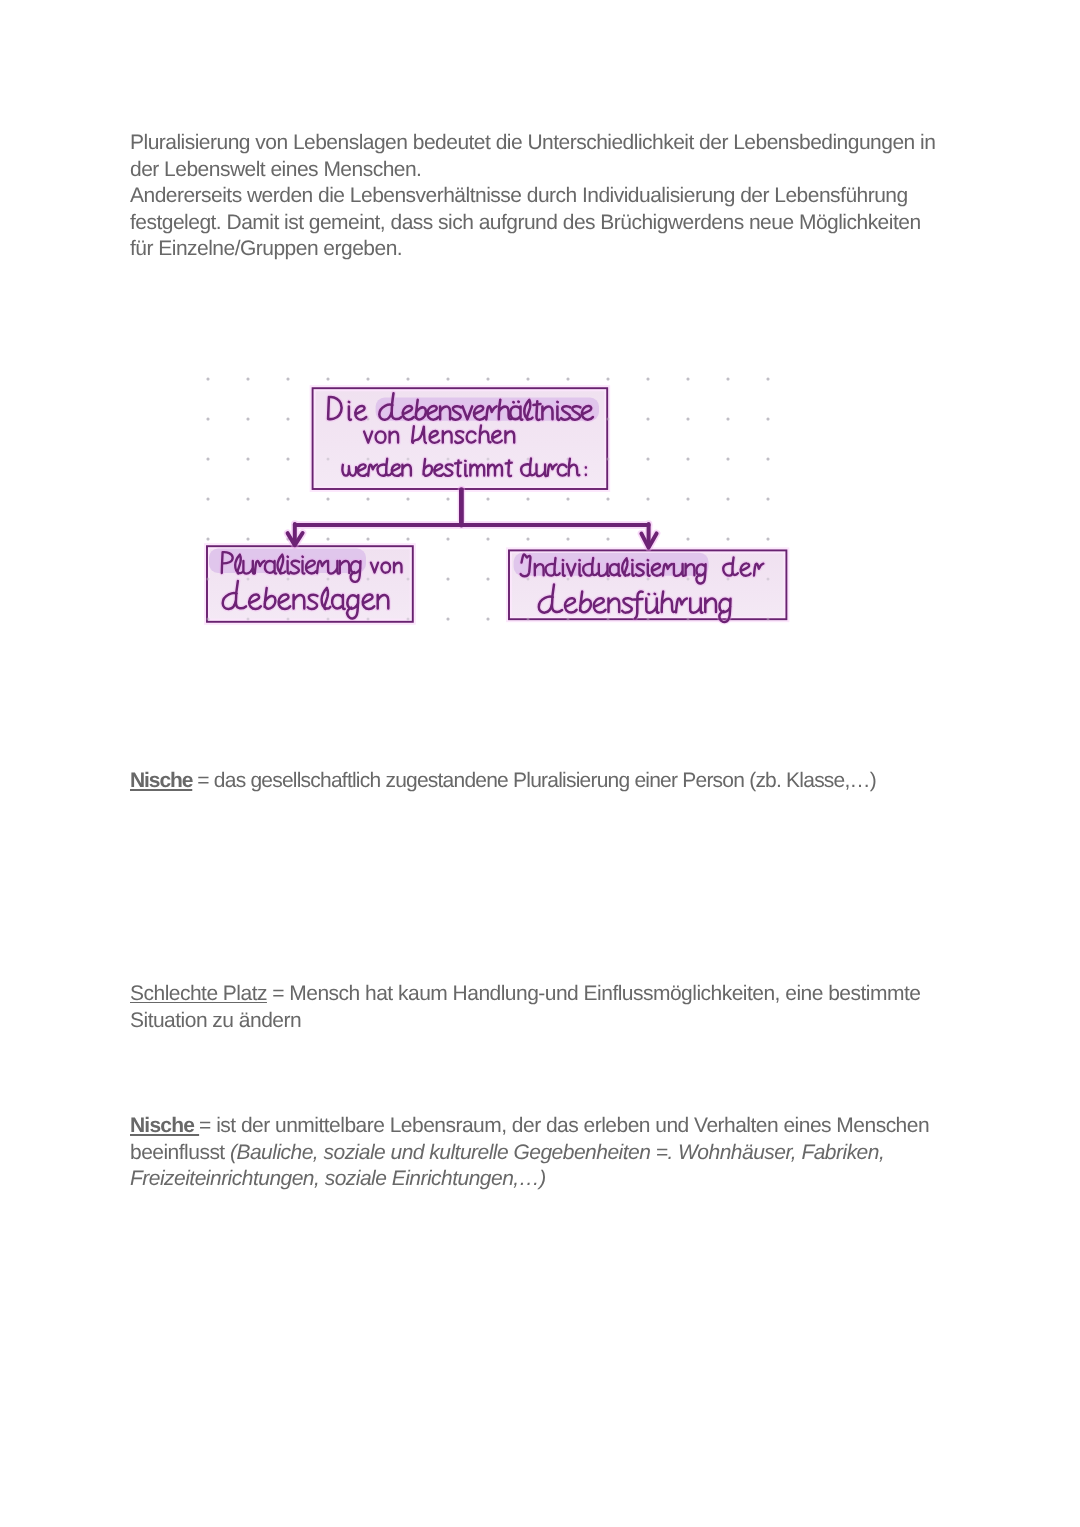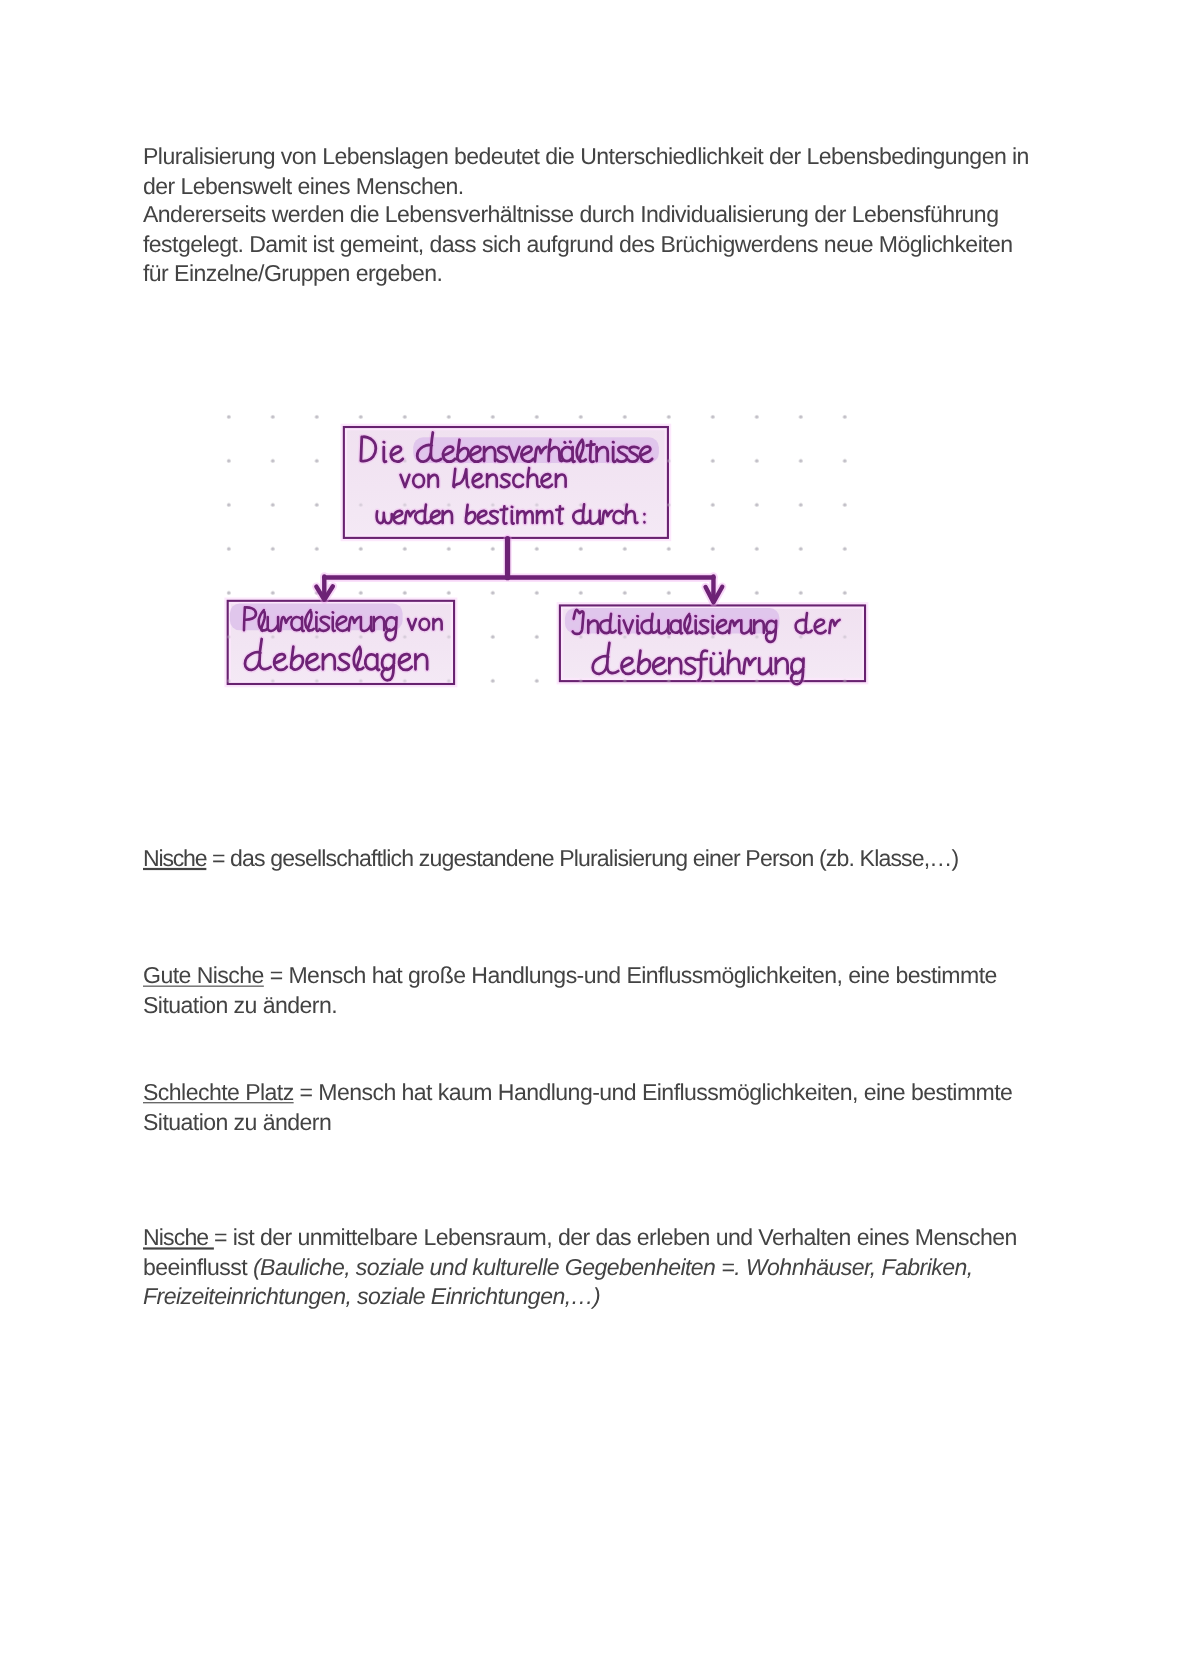--- a/index.html
+++ b/index.html
@@ -9,25 +9,25 @@
     font-family:"Liberation Sans",sans-serif;
     -webkit-font-smoothing:antialiased;
     text-rendering:geometricPrecision;
     overflow:hidden;
   }
   #page{position:relative;width:1080px;height:1527px;background:#ffffff;}
   .para{
     position:absolute;left:130px;width:812px;
     filter:grayscale(1);
     font-size:21px;letter-spacing:-0.52px;line-height:26.5px;
-    color:#6d28d9;
+    color:#ef4444;
     font-family:"Liberation Sans",sans-serif;
   }
   .u{text-decoration:underline;text-underline-offset:2px;text-decoration-thickness:1.4px;}
-  .bu{font-weight:normal;letter-spacing:-0.8px;text-decoration:underline;text-underline-offset:2px;text-decoration-thickness:1.8px;}
+  .bu{font-weight:bold;letter-spacing:-0.8px;text-decoration:underline;text-underline-offset:2px;text-decoration-thickness:1.8px;}
   .it{font-style:italic;}
   #figure{position:absolute;left:180px;top:352px;width:640px;height:292px;}
   #figure svg{display:block;}
 </style>
 </head>
 <body>
 
 <div id="page">
 
   <div class="para" id="p-intro" style="top:130px"><span>Pluralisierung von Lebenslagen bedeutet die Unterschiedlichkeit der Lebensbedingungen in der Lebenswelt eines Menschen.</span><br><span>Andererseits werden die Lebensverhältnisse durch Individualisierung der Lebensführung festgelegt. Damit ist gemeint, dass sich aufgrund des Brüchigwerdens neue Möglichkeiten für Einzelne/Gruppen ergeben.</span></div>
@@ -385,19 +385,18 @@
         <path d="M730.5,598.8 C730.5,598.8 730.2,609.4 729.7,615.0 C729.3,618.9 727.4,621.7 724.9,622.0 C722.7,622.3 720.4,620.6 719.6,618.1 C718.8,615.6 720.4,612.8 723.5,611.1 M730.2,602.1 C728.8,599.0 724.4,597.6 721.6,600.4 C718.8,603.5 718.8,609.4 721.7,611.5 C724.9,613.7 729.1,610.4 730.4,606.6"></path>
       </g>
     </g>
     </g>
   </g>
       </svg>
   </div>
 
   <div class="para" id="p-nische" style="top:768px"><span class="bu" style="letter-spacing:-1.1px">Nische</span><span style="letter-spacing:-0.78px"> = das gesellschaftlich zugestandene Pluralisierung einer Person (zb. Klasse,…)</span><br></div>
 
-  <div class="para" id="p-gute" style="top:875px"><span class="u">Gute Nische</span><span> = Mensch hat große Handlungs-und Einflussmöglichkeiten, eine bestimmte Situation zu ändern.</span></div>
 
   <div class="para" id="p-schlechte" style="top:981px"><span class="u">Schlechte Platz</span><span> = Mensch hat kaum Handlung-und Einflussmöglichkeiten, eine bestimmte Situation zu ändern</span></div>
 
   <div class="para" id="p-habitat" style="top:1113px"><span class="bu">Nische </span><span>= ist der unmittelbare Lebensraum, der das erleben und Verhalten eines Menschen beeinflusst  </span><span class="it">(Bauliche, soziale und kulturelle Gegebenheiten =. Wohnhäuser, Fabriken, Freizeiteinrichtungen, soziale Einrichtungen,…)</span></div>
 
 </div>
 
 </body></html>

